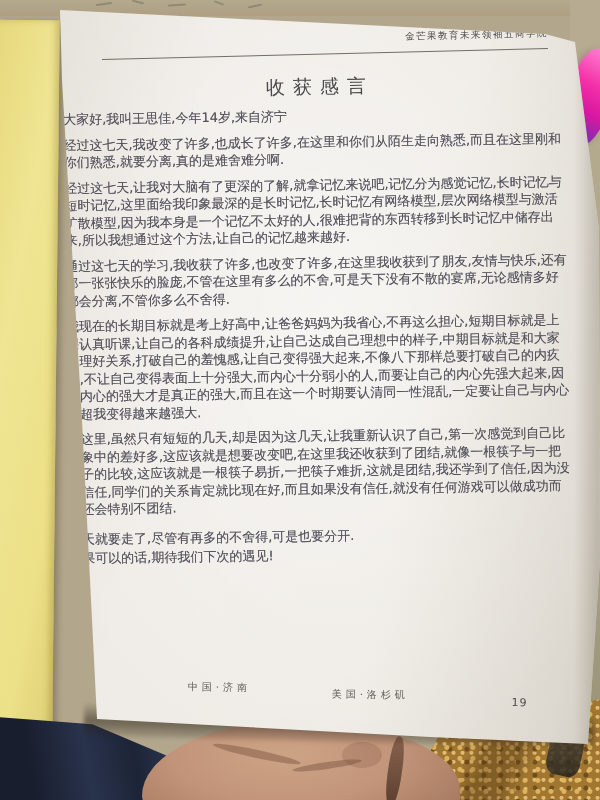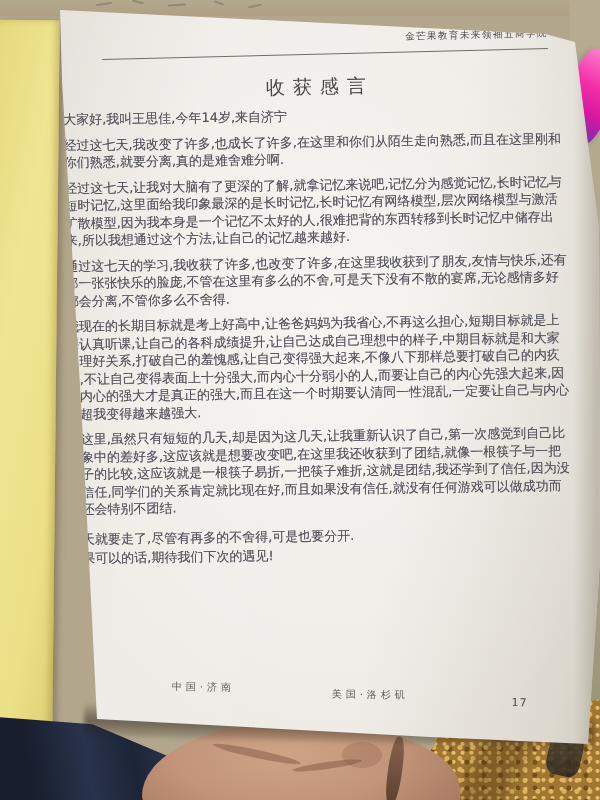--- a/index.html
+++ b/index.html
@@ -72,21 +72,21 @@
 
   .essay{position:absolute;left:63px;top:111px;width:506px;
     transform:rotate(-.8deg);transform-origin:left top;
     font-size:13px;line-height:17.5px;color:#54535c;
     text-shadow:0 0 .6px rgba(86,84,98,.55);}
   .essay p{margin:0 0 8px 0;}
   .essay p.closing{margin-top:12px;margin-bottom:2px;}
 
   .footer-row{position:absolute;left:60px;top:676px;width:490px;height:22px;
     transform:rotate(.9deg);transform-origin:left top;color:#5c5a55;}
-  .footer-cn{position:absolute;left:112px;top:2px;font-size:10px;letter-spacing:4px;}
+  .footer-cn{position:absolute;left:128px;top:2px;font-size:10px;letter-spacing:4px;}
   .footer-us{position:absolute;left:272px;top:7px;font-size:10px;letter-spacing:4px;}
   .page-number{position:absolute;left:452px;top:13px;font-size:11px;letter-spacing:1px;color:#4c4a47;}
 </style>
 </head>
 <body>
 
 <div class="scene">
 
   <div class="top-strip">
     <div class="scr" style="left:96px;top:3px;width:16px;transform:rotate(-8deg);"></div>
@@ -124,17 +124,17 @@
       <p>通过这七天的学习,我收获了许多,也改变了许多,在这里我收获到了朋友,友情与快乐,还有那一张张快乐的脸庞,不管在这里有多么的不舍,可是天下没有不散的宴席,无论感情多好都会分离,不管你多么不舍得.</p>
       <p>我现在的长期目标就是考上好高中,让爸爸妈妈为我省心,不再这么担心,短期目标就是上课认真听课,让自己的各科成绩提升,让自己达成自己理想中的样子,中期目标就是和大家处理好关系,打破自己的羞愧感,让自己变得强大起来,不像八下那样总要打破自己的内疚感,不让自己变得表面上十分强大,而内心十分弱小的人,而要让自己的内心先强大起来,因为内心的强大才是真正的强大,而且在这一个时期要认清同一性混乱,一定要让自己与内心的超我变得越来越强大.</p>
       <p>在这里,虽然只有短短的几天,却是因为这几天,让我重新认识了自己,第一次感觉到自己比想象中的差好多,这应该就是想要改变吧,在这里我还收获到了团结,就像一根筷子与一把筷子的比较,这应该就是一根筷子易折,一把筷子难折,这就是团结,我还学到了信任,因为没有信任,同学们的关系肯定就比现在好,而且如果没有信任,就没有任何游戏可以做成功而且还会特别不团结.</p>
       <p class="closing">今天就要走了,尽管有再多的不舍得,可是也要分开.</p>
       <p>如果可以的话,期待我们下次的遇见!</p>
     </div>
 
     <div class="footer-row">
       <span class="footer-cn">中国·济南</span>
       <span class="footer-us">美国·洛杉矶</span>
-      <span class="page-number">17</span>
+      <span class="page-number">19</span>
     </div>
   </div>
 
 </div>
 
 </body></html>

